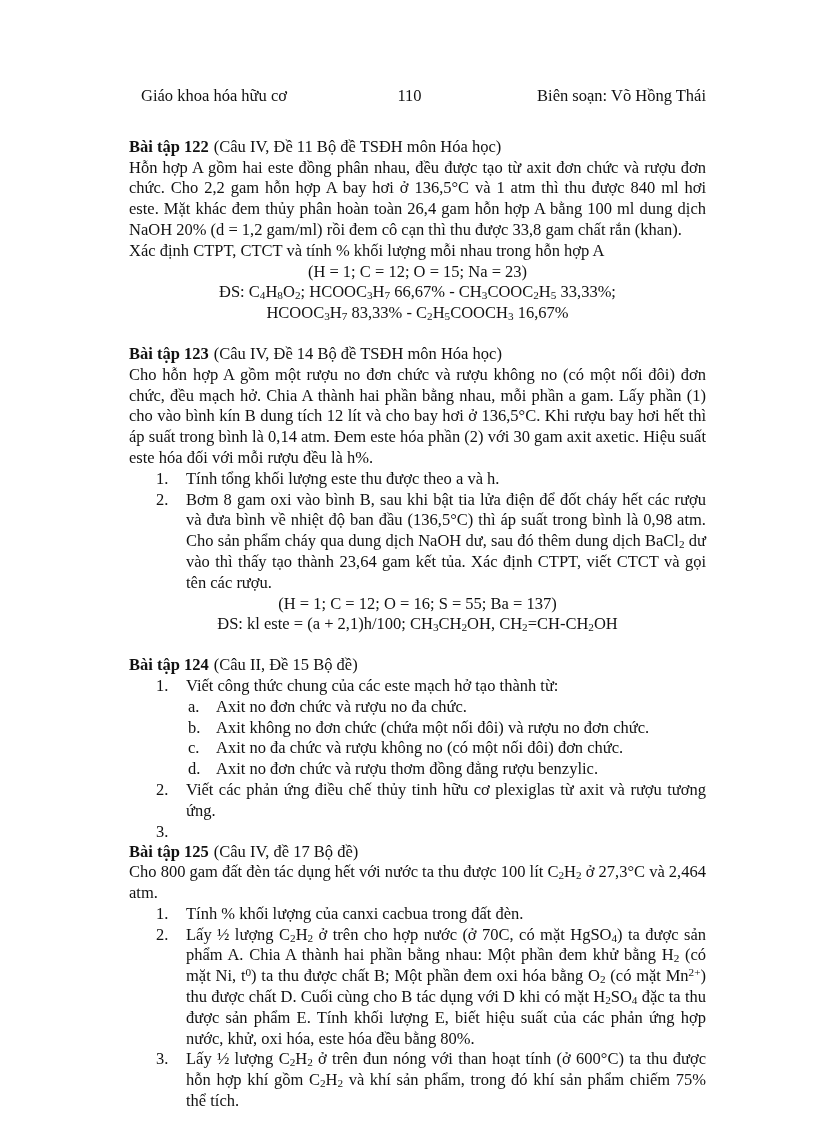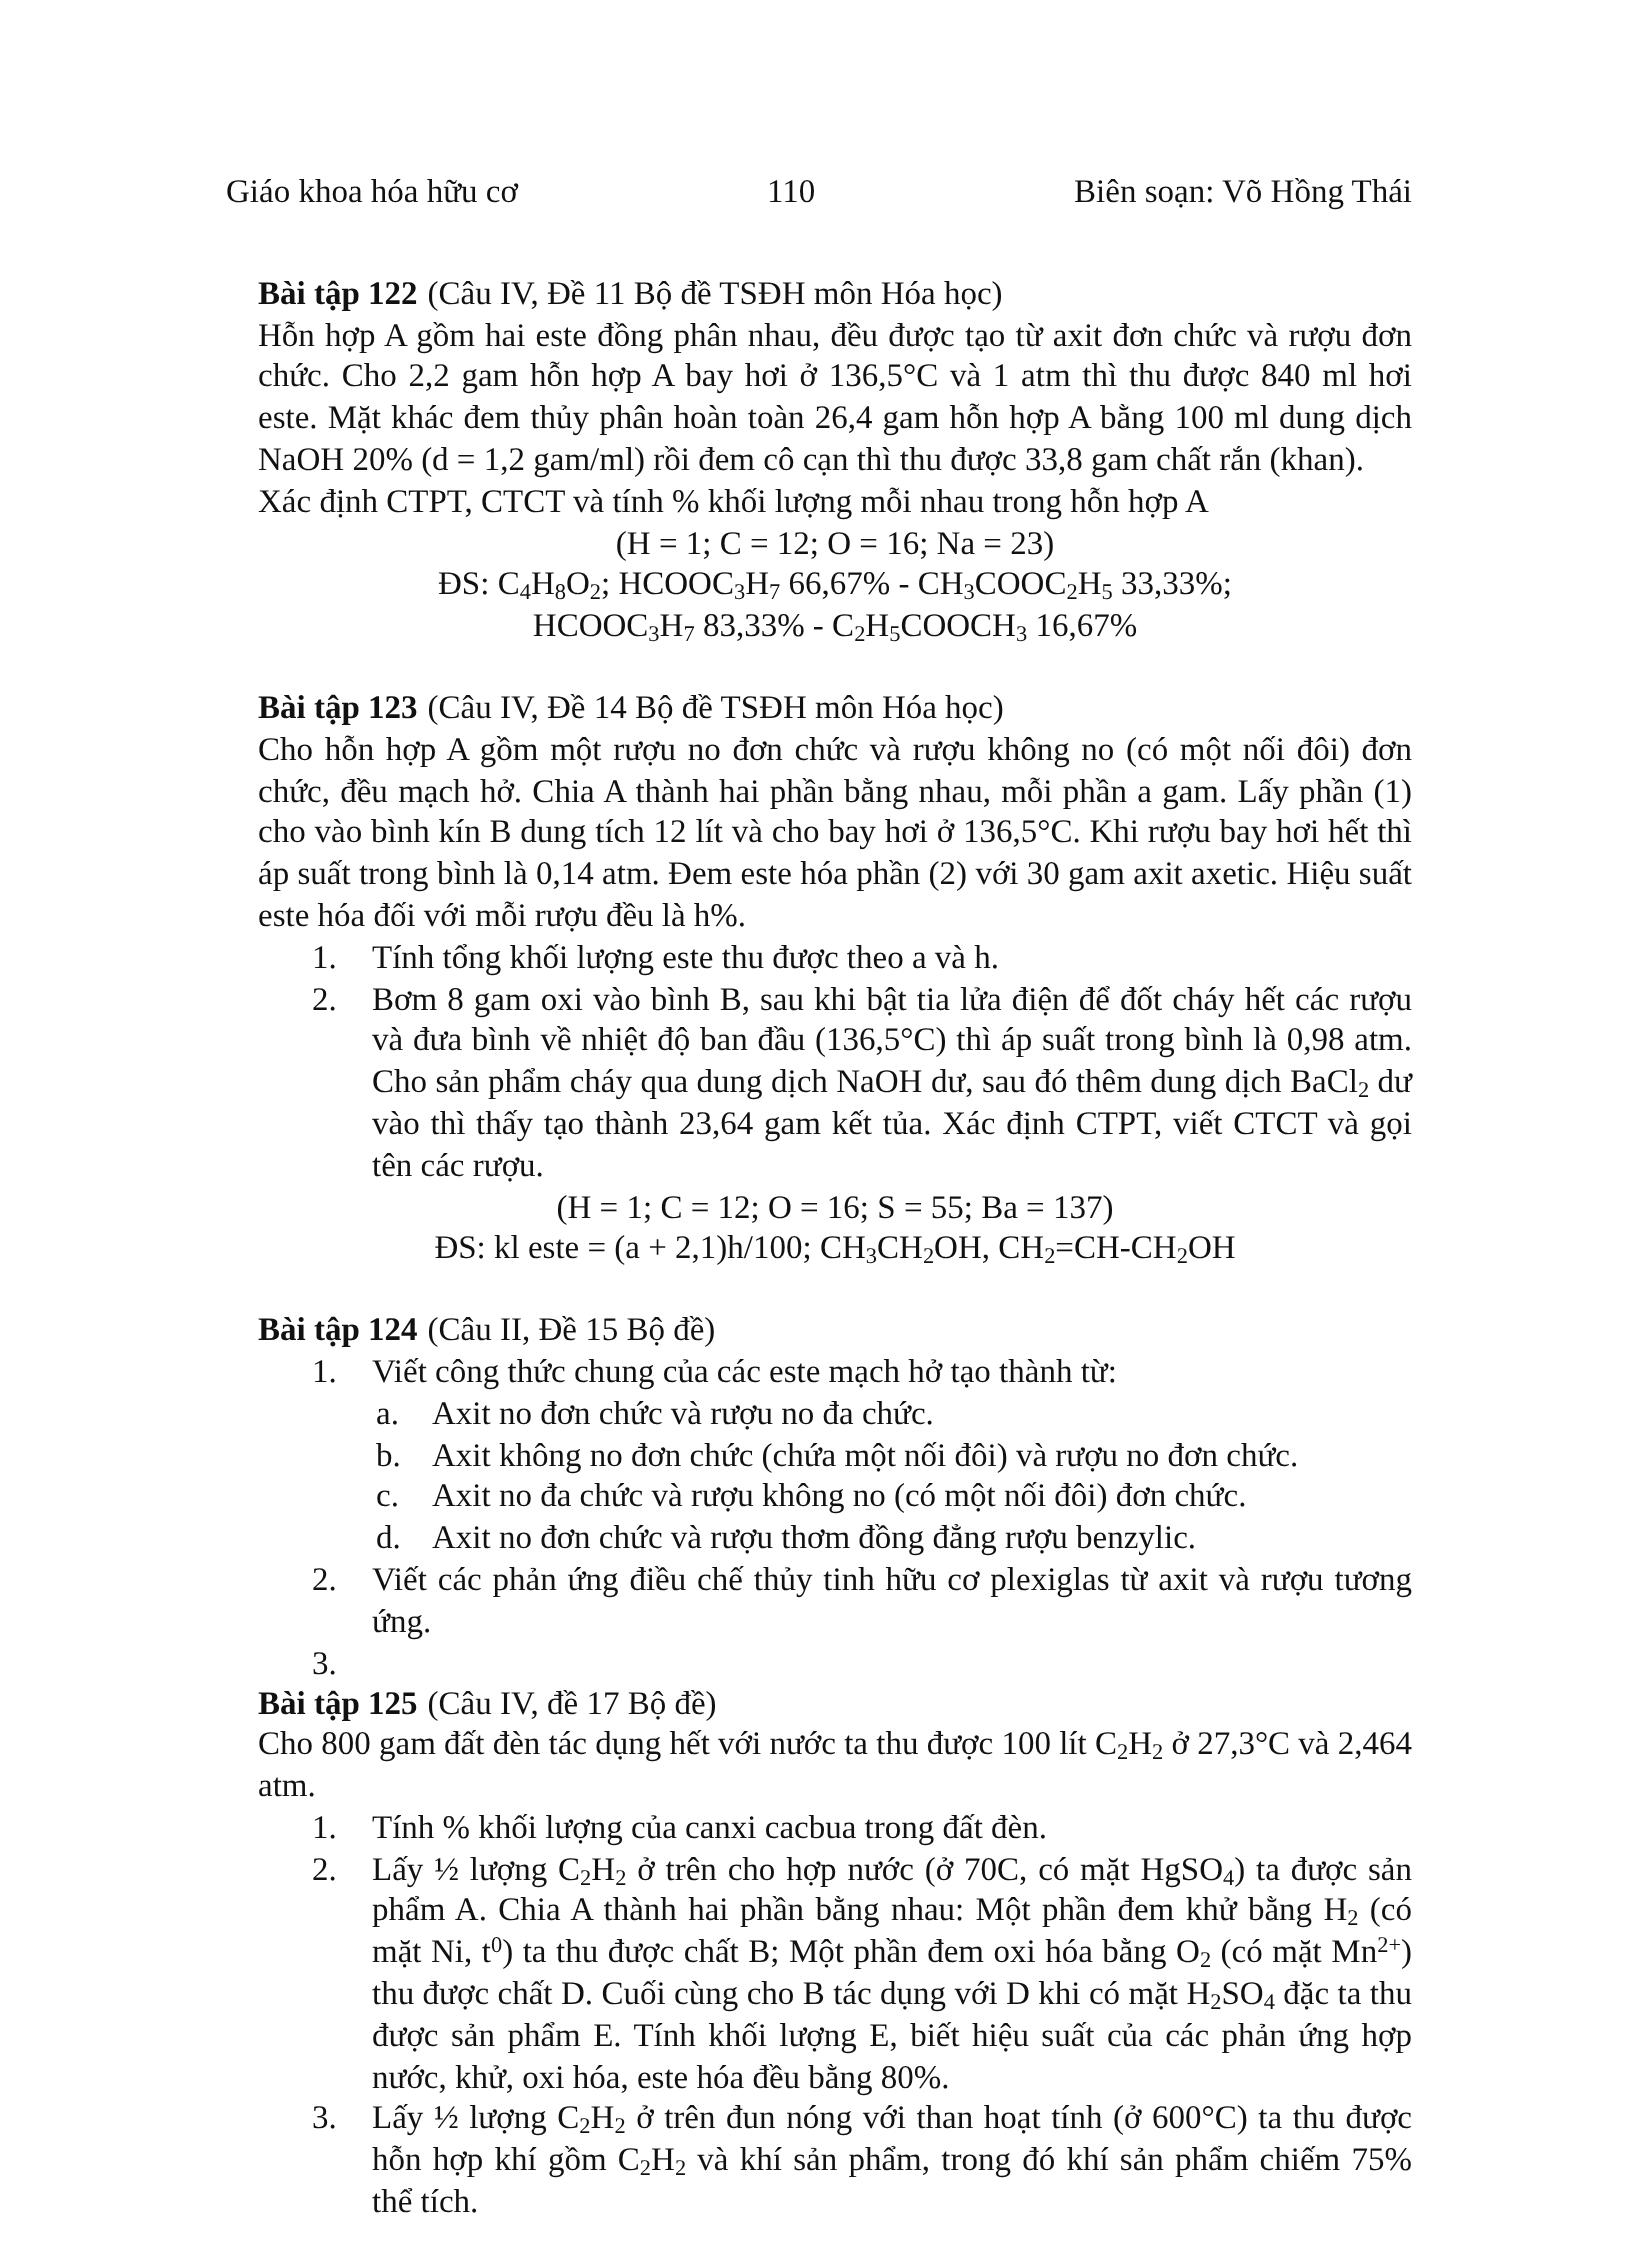--- a/index.html
+++ b/index.html
@@ -9,21 +9,21 @@
     background: #ffffff;
     color: #111111;
     font-family: "Liberation Serif", "DejaVu Serif", serif;
     font-size: 16.5px;
     line-height: 20.8px;
     box-sizing: border-box;
     padding: 86px 110px 0 113px;
     overflow: hidden;
   }
   .page-header { display: flex; align-items: baseline; margin-bottom: 30px; }
-  .page-header .h-left  { flex: 1 1 0; text-align: left; }
+  .page-header .h-left  { flex: 1 1 0; text-align: left; margin-left: 28px; }
   .page-header .h-center{ flex: 0 0 auto; text-align: center; }
   .page-header .h-right { flex: 1 1 0; text-align: right; padding-left: 28px; }
 
   section.problem { margin: 0 0 20px 16px; }
   p { margin: 0; padding: 0; }
   .heading { text-align: left; }
   .heading b { font-weight: bold; }
   .heading .sub { margin-left: 5px; }
   .just { text-align: justify; }
   .center { text-align: center; }
@@ -48,21 +48,21 @@
   </header>
 
   <main>
 
     <section class="problem">
       <p class="heading">
         <b>Bài tập 122</b><span class="sub">(Câu IV, Đề 11 Bộ đề TSĐH môn Hóa học)</span>
       </p>
       <p class="just">Hỗn hợp A gồm hai este đồng phân nhau, đều được tạo từ axit đơn chức và rượu đơn chức. Cho 2,2 gam hỗn hợp A bay hơi ở 136,5°C và 1 atm thì thu được 840 ml hơi este. Mặt khác đem thủy phân hoàn toàn 26,4 gam hỗn hợp A bằng 100 ml dung dịch NaOH 20% (d = 1,2 gam/ml) rồi đem cô cạn thì thu được 33,8 gam chất rắn (khan).</p>
       <p>Xác định CTPT, CTCT và tính % khối lượng mỗi nhau trong hỗn hợp A</p>
-      <p class="center">(H = 1; C = 12; O = 16; Na = 23)</p>
+      <p class="center">(H = 1; C = 12; O = 15; Na = 23)</p>
       <p class="center">ĐS: C<sub>4</sub>H<sub>8</sub>O<sub>2</sub>; HCOOC<sub>3</sub>H<sub>7</sub> 66,67% - CH<sub>3</sub>COOC<sub>2</sub>H<sub>5</sub> 33,33%;</p>
       <p class="center">HCOOC<sub>3</sub>H<sub>7</sub> 83,33% - C<sub>2</sub>H<sub>5</sub>COOCH<sub>3</sub> 16,67%</p>
     </section>
 
     <section class="problem">
       <p class="heading">
         <b>Bài tập 123</b><span class="sub">(Câu IV, Đề 14 Bộ đề TSĐH môn Hóa học)</span>
       </p>
       <p class="just">Cho hỗn hợp A gồm một rượu no đơn chức và rượu không no (có một nối đôi) đơn chức, đều mạch hở. Chia A thành hai phần bằng nhau, mỗi phần a gam. Lấy phần (1) cho vào bình kín B dung tích 12 lít và cho bay hơi ở 136,5°C. Khi rượu bay hơi hết thì áp suất trong bình là 0,14 atm. Đem este hóa phần (2) với 30 gam axit axetic. Hiệu suất este hóa đối với mỗi rượu đều là h%.</p>
       <div class="li l1">

